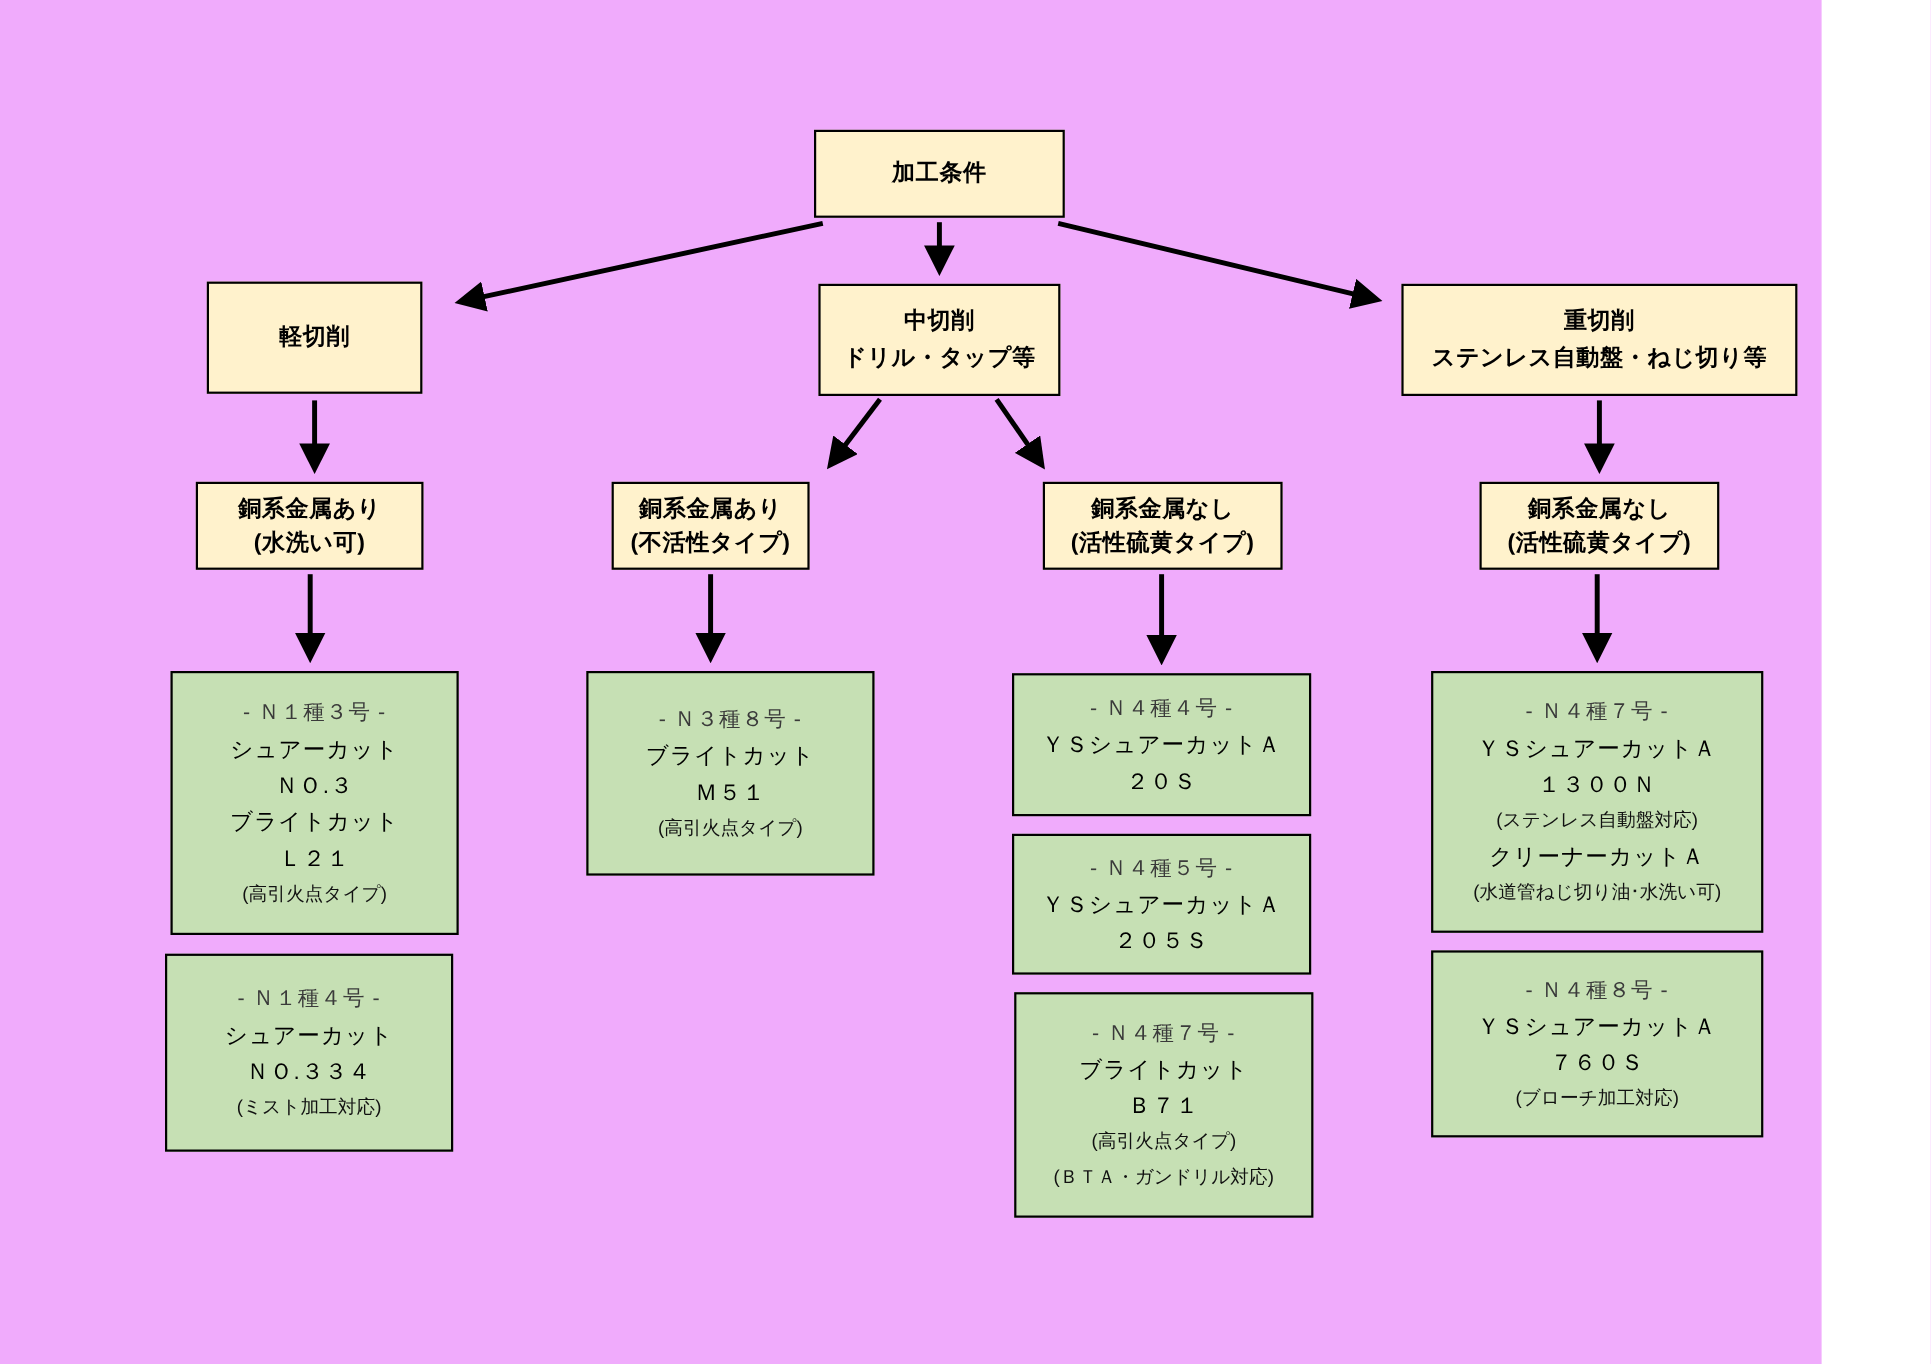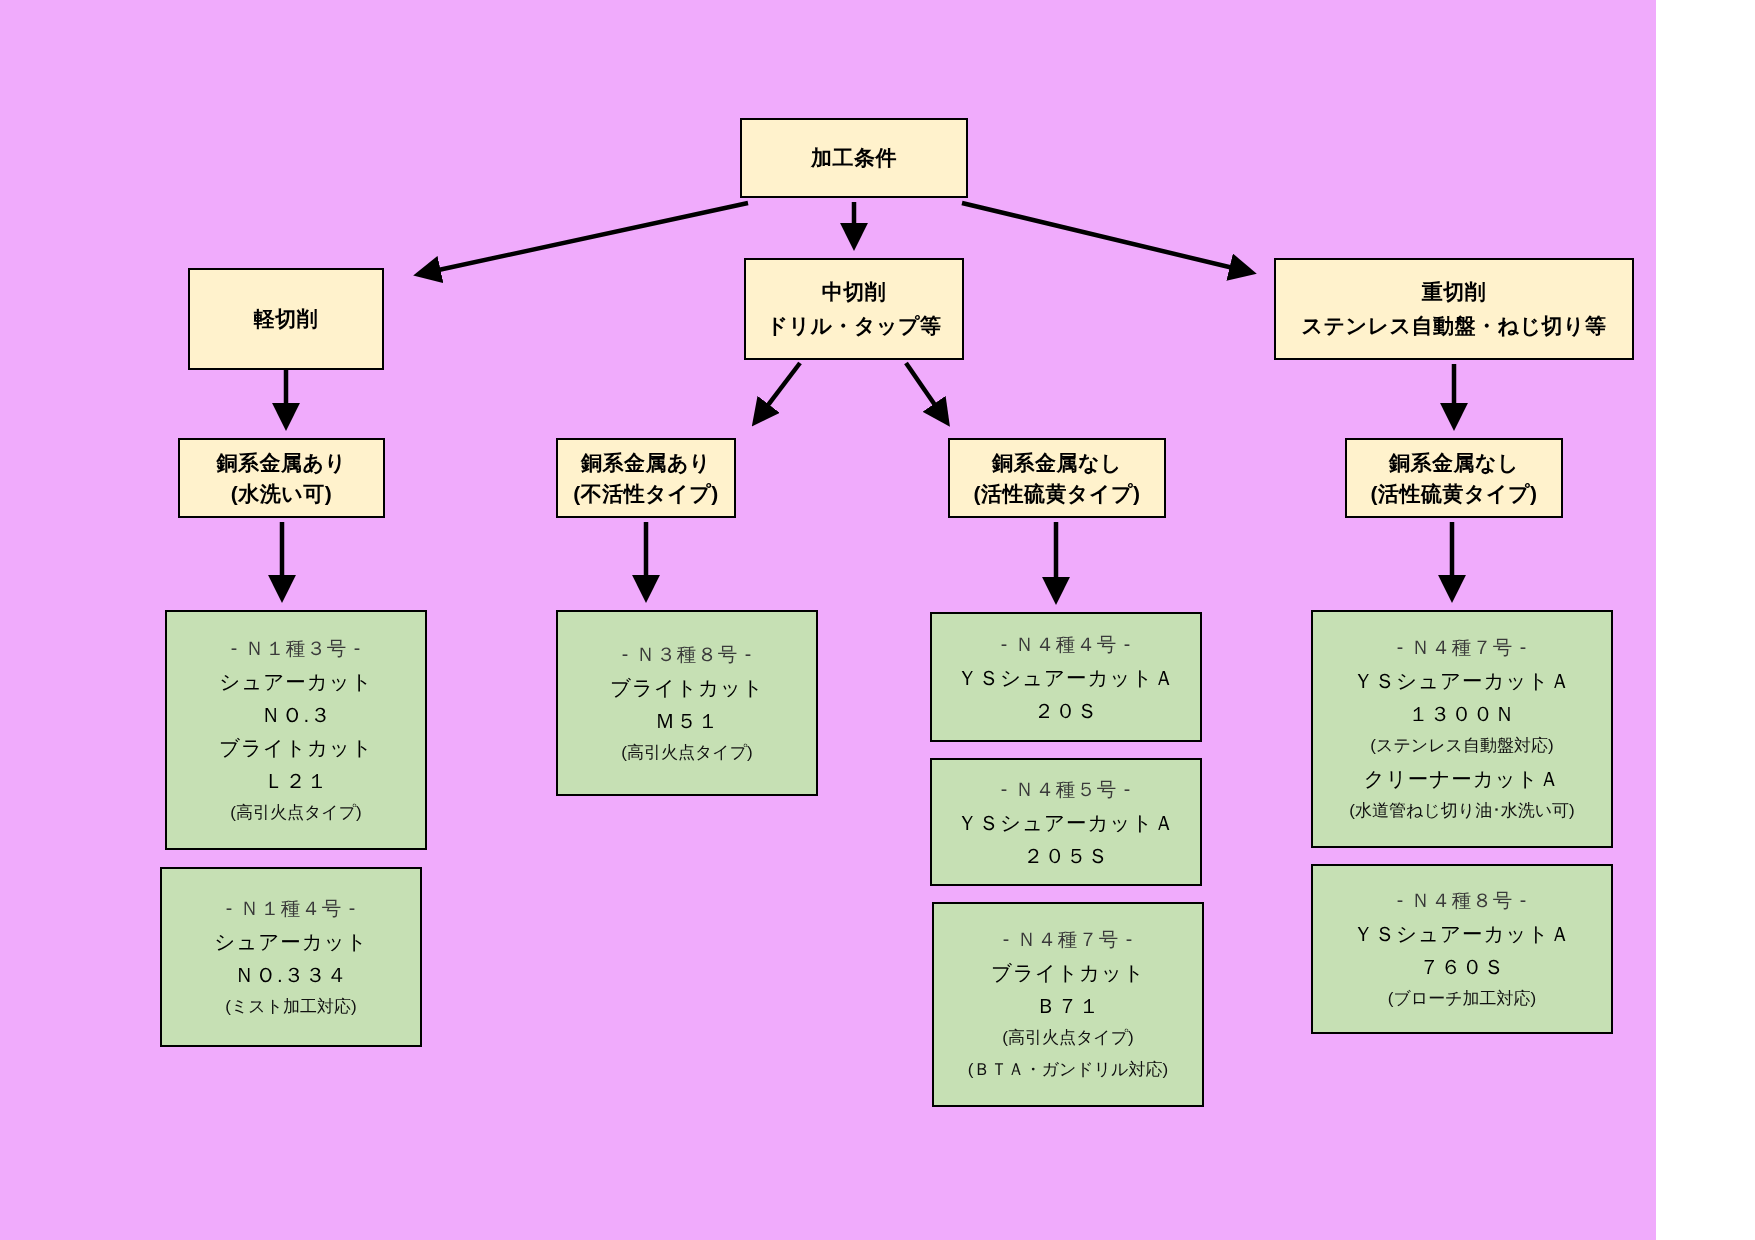--- a/index.html
+++ b/index.html
@@ -13,21 +13,21 @@
   .arrows{position:absolute;left:0;top:0;pointer-events:none;}
   .box{
     position:absolute;
     box-sizing:border-box;
     border:2px solid #000000;
     display:flex;flex-direction:column;
     align-items:center;justify-content:center;
     text-align:center;
   }
   .cond{background:#FFF2CC;}
-  .prod{background:#C6E0B4;margin-left:10px;}
+  .prod{background:#C6E0B4;}
   .lv{font-weight:bold;font-size:21px;line-height:34px;color:#000;letter-spacing:0.5px;white-space:nowrap;}
   .ln-head{font-size:19.5px;line-height:33px;color:#3a3a3a;letter-spacing:1px;white-space:nowrap;}
   .ln-b{font-weight:normal;font-size:20.5px;line-height:33px;color:#000;letter-spacing:1px;white-space:nowrap;}
   .ln-note{font-size:17px;line-height:32px;color:#111;letter-spacing:0px;white-space:nowrap;}
 </style>
 </head>
 <body>
 
 <div class="page">
 
@@ -47,21 +47,21 @@
     <line x1="282" y1="522" x2="282" y2="596" stroke="#000" stroke-width="4.5" marker-end="url(#ah)"></line>
     <line x1="646" y1="522" x2="646" y2="596" stroke="#000" stroke-width="4.5" marker-end="url(#ah)"></line>
     <line x1="1056" y1="522" x2="1056" y2="598" stroke="#000" stroke-width="4.5" marker-end="url(#ah)"></line>
     <line x1="1452" y1="522" x2="1452" y2="596" stroke="#000" stroke-width="4.5" marker-end="url(#ah)"></line>
   </svg>
 
   <div class="box cond" style="left:740px;top:118px;width:228px;height:80px">
     <div class="lv">加工条件</div>
   </div>
 
-  <div class="box cond" style="left:188px;top:268px;width:196px;height:102px">
+  <div class="box cond" style="left:188px;top:256px;width:196px;height:102px">
     <div class="lv">軽切削</div>
   </div>
 
   <div class="box cond" style="left:1274px;top:258px;width:360px;height:102px">
     <div class="lv">重切削</div>
     <div class="lv">ステンレス自動盤・ねじ切り等</div>
   </div>
 
   <div class="box cond" style="left:744px;top:258px;width:220px;height:102px">
     <div class="lv">中切削</div>
@@ -97,21 +97,21 @@
     <div class="ln-note">(高引火点タイプ)</div>
   </div>
 
   <div class="box prod" style="left:150px;top:867px;width:262px;height:180px">
     <div class="ln-head">- Ｎ１種４号 -</div>
     <div class="ln-b">シュアーカット</div>
     <div class="ln-b">ＮＯ.３３４</div>
     <div class="ln-note">(ミスト加工対応)</div>
   </div>
 
-  <div class="box prod" style="left:546px;top:610px;width:262px;height:186px">
+  <div class="box prod" style="left:533px;top:610px;width:262px;height:186px">
     <div class="ln-head">- Ｎ３種８号 -</div>
     <div class="ln-b">ブライトカット</div>
     <div class="ln-b">Ｍ５１</div>
     <div class="ln-note">(高引火点タイプ)</div>
   </div>
 
   <div class="box prod" style="left:920px;top:612px;width:272px;height:130px">
     <div class="ln-head">- Ｎ４種４号 -</div>
     <div class="ln-b">ＹＳシュアーカットＡ</div>
     <div class="ln-b">２０Ｓ</div>

